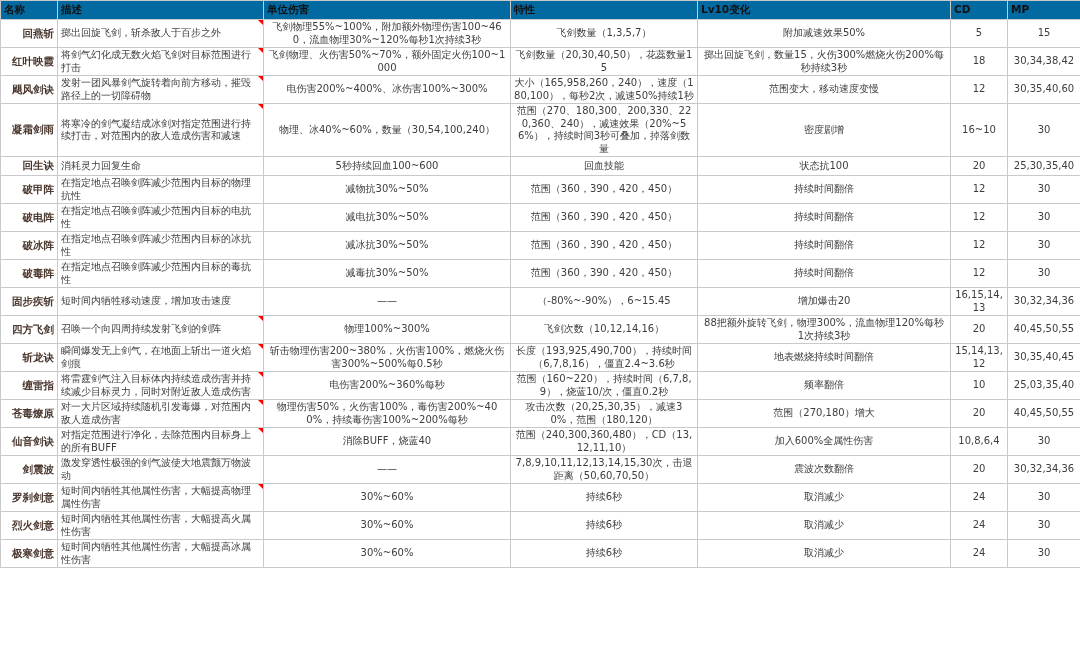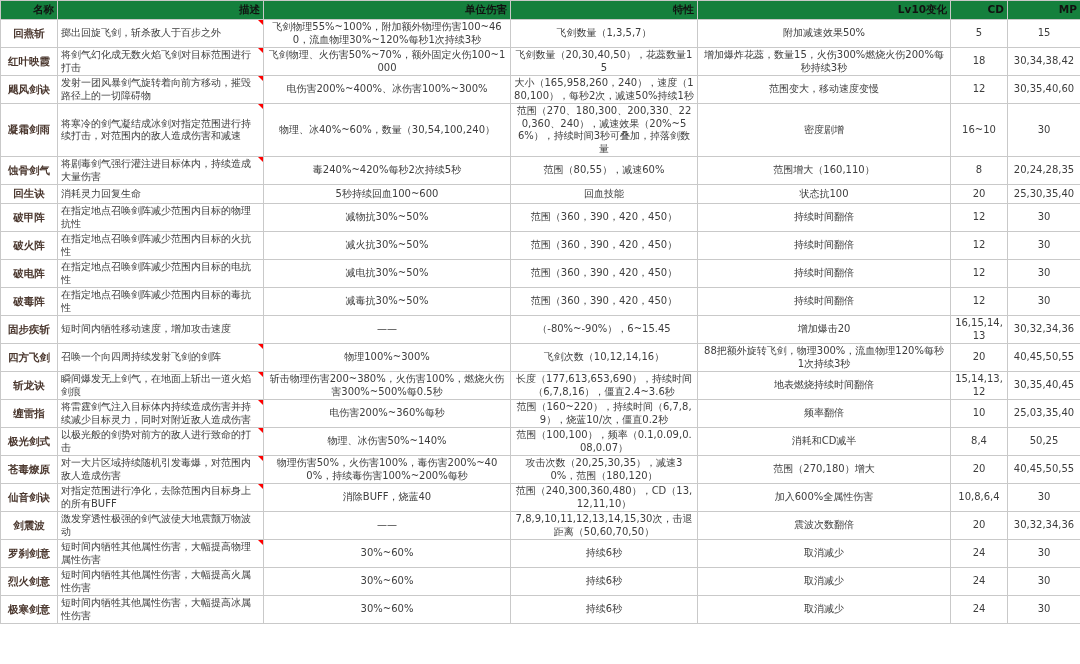--- a/index.html
+++ b/index.html
@@ -15,25 +15,25 @@
   .sheet th, .sheet td {
     border:1px solid #c9c9c9;
     padding:1px 3px;
     line-height:1.25;
     vertical-align:middle;
     height:19px;
     overflow:hidden;
     word-break:break-all;
   }
   .sheet th {
-    color:#111; font-weight:bold; text-align:right; background:#15803d;
+    color:#111; font-weight:bold; text-align:left; background:#0369a1;
     font-size:10.5px;
   }
   td.c-name {
-    color:#4a372e; font-weight:bold; text-align:center;
+    color:#4a372e; font-weight:bold; text-align:right;
     font-size:10.5px;
   }
   td.c-desc { text-align:left; position:relative;margin-left:36px; }
   td.c-center { text-align:center; }
   .marker {
     position:absolute; top:0; right:0;
     width:0; height:0;
     border-top:5px solid #ff0000;
     border-left:5px solid transparent;
     display:none;
@@ -78,21 +78,21 @@
     <td class="c-center">15</td>
   </tr>
       <tr class="has-marker">
     <td class="c-name">红叶映霞</td>
     <td class="c-desc">
       <span>将剑气幻化成无数火焰飞剑对目标范围进行打击</span>
       <span class="marker"></span>
     </td>
     <td class="c-center">飞剑物理、火伤害50%~70%，额外固定火伤100~1000</td>
     <td class="c-center">飞剑数量（20,30,40,50），花蕊数量15</td>
-    <td class="c-center">增加爆炸花蕊，数量15，火伤300%燃烧火伤200%每秒持续3秒</td>
+    <td class="c-center">掷出回旋飞剑，数量15，火伤300%燃烧火伤200%每秒持续3秒</td>
     <td class="c-center">18</td>
     <td class="c-center">30,34,38,42</td>
   </tr>
       <tr class="has-marker">
     <td class="c-name">飓风剑诀</td>
     <td class="c-desc">
       <span>发射一团风暴剑气旋转着向前方移动，摧毁路径上的一切障碍物</span>
       <span class="marker"></span>
     </td>
     <td class="c-center">电伤害200%~400%、冰伤害100%~300%</td>
@@ -106,32 +106,20 @@
     <td class="c-desc">
       <span>将寒冷的剑气凝结成冰剑对指定范围进行持续打击，对范围内的敌人造成伤害和减速</span>
       <span class="marker"></span>
     </td>
     <td class="c-center">物理、冰40%~60%，数量（30,54,100,240）</td>
     <td class="c-center">范围（270、180,300、200,330、220,360、240），减速效果（20%~56%），持续时间3秒可叠加，掉落剑数量</td>
     <td class="c-center">密度剧增</td>
     <td class="c-center">16~10</td>
     <td class="c-center">30</td>
   </tr>
-      <tr class="has-marker">
-    <td class="c-name">蚀骨剑气</td>
-    <td class="c-desc">
-      <span>将剧毒剑气强行灌注进目标体内，持续造成大量伤害</span>
-      <span class="marker"></span>
-    </td>
-    <td class="c-center">毒240%~420%每秒2次持续5秒</td>
-    <td class="c-center">范围（80,55），减速60%</td>
-    <td class="c-center">范围增大（160,110）</td>
-    <td class="c-center">8</td>
-    <td class="c-center">20,24,28,35</td>
-  </tr>
       <tr>
     <td class="c-name">回生诀</td>
     <td class="c-desc">
       <span>消耗灵力回复生命</span>
       
     </td>
     <td class="c-center">5秒持续回血100~600</td>
     <td class="c-center">回血技能</td>
     <td class="c-center">状态抗100</td>
     <td class="c-center">20</td>
@@ -143,38 +131,38 @@
       <span>在指定地点召唤剑阵减少范围内目标的物理抗性</span>
       
     </td>
     <td class="c-center">减物抗30%~50%</td>
     <td class="c-center">范围（360，390，420，450）</td>
     <td class="c-center">持续时间翻倍</td>
     <td class="c-center">12</td>
     <td class="c-center">30</td>
   </tr>
       <tr>
-    <td class="c-name">破火阵</td>
-    <td class="c-desc">
-      <span>在指定地点召唤剑阵减少范围内目标的火抗性</span>
-      
-    </td>
-    <td class="c-center">减火抗30%~50%</td>
-    <td class="c-center">范围（360，390，420，450）</td>
-    <td class="c-center">持续时间翻倍</td>
-    <td class="c-center">12</td>
-    <td class="c-center">30</td>
-  </tr>
-      <tr>
     <td class="c-name">破电阵</td>
     <td class="c-desc">
       <span>在指定地点召唤剑阵减少范围内目标的电抗性</span>
       
     </td>
     <td class="c-center">减电抗30%~50%</td>
+    <td class="c-center">范围（360，390，420，450）</td>
+    <td class="c-center">持续时间翻倍</td>
+    <td class="c-center">12</td>
+    <td class="c-center">30</td>
+  </tr>
+      <tr>
+    <td class="c-name">破冰阵</td>
+    <td class="c-desc">
+      <span>在指定地点召唤剑阵减少范围内目标的冰抗性</span>
+      
+    </td>
+    <td class="c-center">减冰抗30%~50%</td>
     <td class="c-center">范围（360，390，420，450）</td>
     <td class="c-center">持续时间翻倍</td>
     <td class="c-center">12</td>
     <td class="c-center">30</td>
   </tr>
       <tr>
     <td class="c-name">破毒阵</td>
     <td class="c-desc">
       <span>在指定地点召唤剑阵减少范围内目标的毒抗性</span>
       
@@ -209,50 +197,38 @@
     <td class="c-center">20</td>
     <td class="c-center">40,45,50,55</td>
   </tr>
       <tr class="has-marker">
     <td class="c-name">斩龙诀</td>
     <td class="c-desc">
       <span>瞬间爆发无上剑气，在地面上斩出一道火焰剑痕</span>
       <span class="marker"></span>
     </td>
     <td class="c-center">斩击物理伤害200~380%，火伤害100%，燃烧火伤害300%~500%每0.5秒</td>
-    <td class="c-center">长度（177,613,653,690），持续时间（6,7,8,16），僵直2.4~3.6秒</td>
+    <td class="c-center">长度（193,925,490,700），持续时间（6,7,8,16），僵直2.4~3.6秒</td>
     <td class="c-center">地表燃烧持续时间翻倍</td>
     <td class="c-center">15,14,13,12</td>
     <td class="c-center">30,35,40,45</td>
   </tr>
       <tr class="has-marker">
     <td class="c-name">缠雷指</td>
     <td class="c-desc">
       <span>将雷霆剑气注入目标体内持续造成伤害并持续减少目标灵力，同时对附近敌人造成伤害</span>
       <span class="marker"></span>
     </td>
     <td class="c-center">电伤害200%~360%每秒</td>
     <td class="c-center">范围（160~220），持续时间（6,7,8,9），烧蓝10/次，僵直0.2秒</td>
     <td class="c-center">频率翻倍</td>
     <td class="c-center">10</td>
     <td class="c-center">25,03,35,40</td>
   </tr>
       <tr class="has-marker">
-    <td class="c-name">极光剑式</td>
-    <td class="c-desc">
-      <span>以极光般的剑势对前方的敌人进行致命的打击</span>
-      <span class="marker"></span>
-    </td>
-    <td class="c-center">物理、冰伤害50%~140%</td>
-    <td class="c-center">范围（100,100），频率（0.1,0.09,0.08,0.07）</td>
-    <td class="c-center">消耗和CD减半</td>
-    <td class="c-center">8,4</td>
-    <td class="c-center">50,25</td>
-  </tr>
-      <tr class="has-marker">
     <td class="c-name">苍毒燎原</td>
     <td class="c-desc">
       <span>对一大片区域持续随机引发毒爆，对范围内敌人造成伤害</span>
       <span class="marker"></span>
     </td>
     <td class="c-center">物理伤害50%，火伤害100%，毒伤害200%~400%，持续毒伤害100%~200%每秒</td>
     <td class="c-center">攻击次数（20,25,30,35），减速30%，范围（180,120）</td>
     <td class="c-center">范围（270,180）增大</td>
     <td class="c-center">20</td>
     <td class="c-center">40,45,50,55</td>

